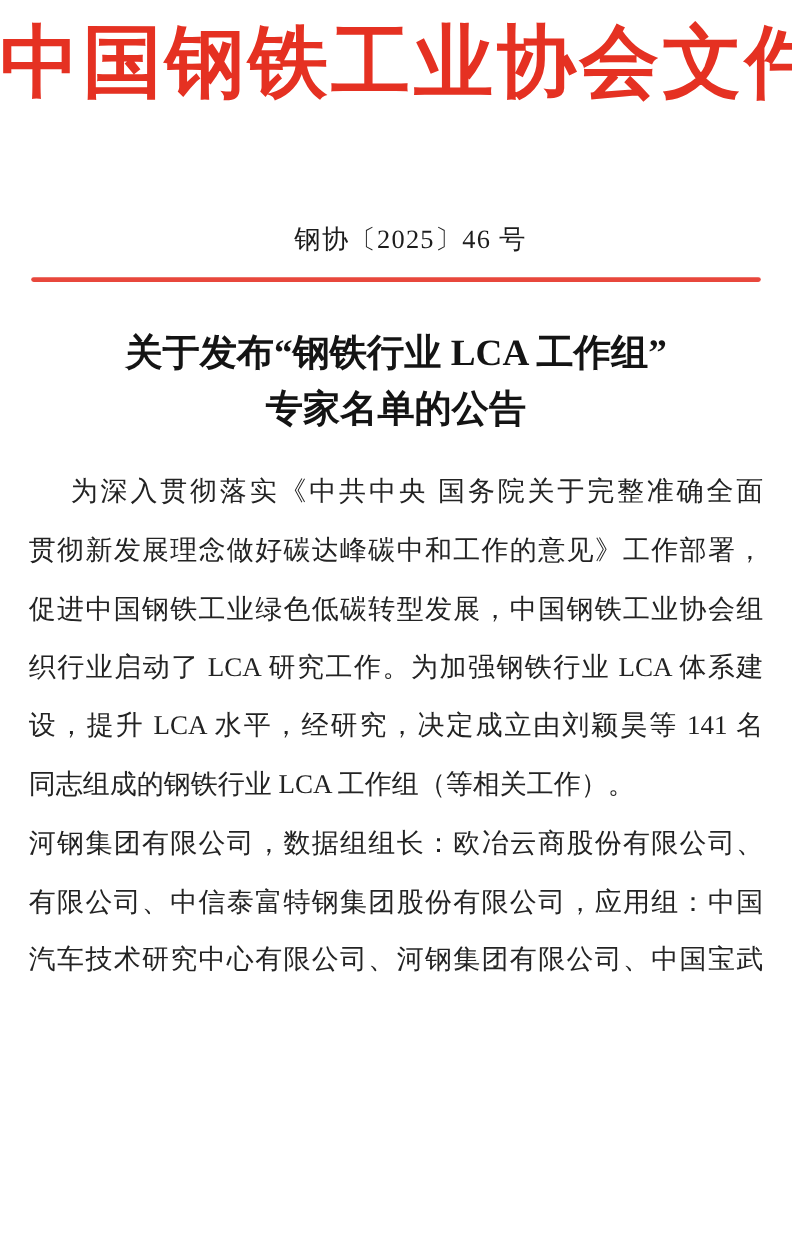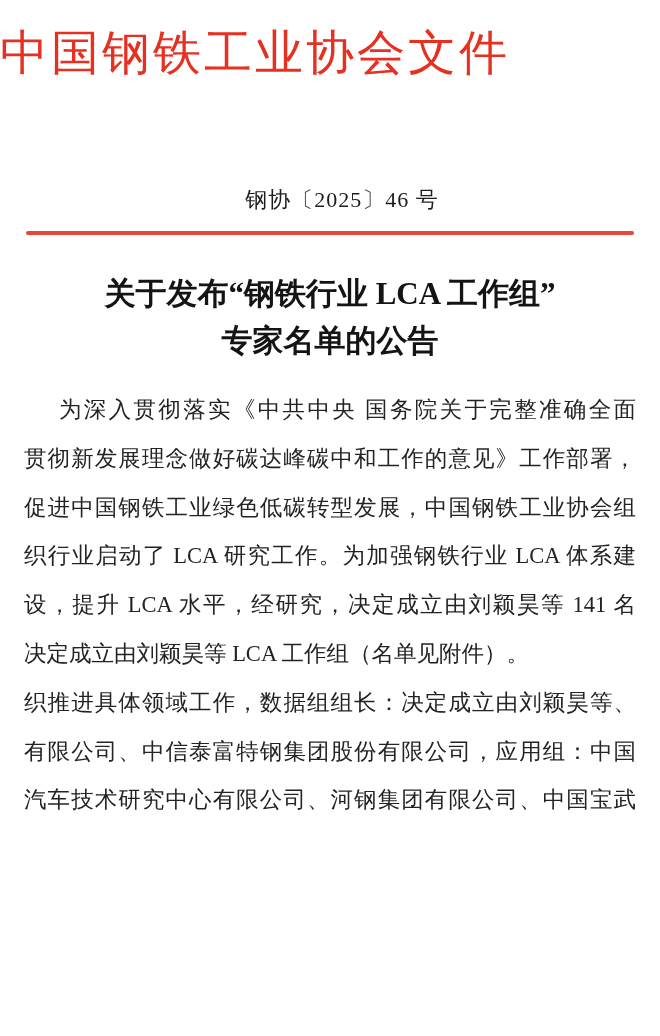--- a/index.html
+++ b/index.html
@@ -16,22 +16,23 @@
     font-family: "Liberation Serif", "DejaVu Serif", serif;
     color: var(--body-ink, #222222);
   }
   
   .org-title {
     position: absolute;
     top: 8px;
     left: 0;
     width: 660px;
     line-height: 90px;
-    font-size: 48px;
-    font-weight: normal;
+    text-align: center;
+    font-size: 66px;
+    font-weight: bold;
     letter-spacing: 3px;
     color: var(--header-red, #e53122);
     white-space: nowrap;
   }
   
   .doc-number {
     position: absolute;
     top: 185px;
     left: 12px;
     width: 660px;
@@ -111,20 +112,20 @@
     <div>专家名单的公告</div>
   </div>
 
   <div class="body-block">
 
     <div class="line jl indent">为深入贯彻落实《中共中央 国务院关于完整准确全面</div>
     <div class="line jl">贯彻新发展理念做好碳达峰碳中和工作的意见》工作部署，</div>
     <div class="line jl">促进中国钢铁工业绿色低碳转型发展，中国钢铁工业协会组</div>
     <div class="line jl">织行业启动了 LCA 研究工作。为加强钢铁行业 LCA 体系建</div>
     <div class="line jl">设，提升 LCA 水平，经研究，决定成立由刘颖昊等 141 名</div>
-    <div class="line pl">决定成立由刘颖昊等 LCA 工作组（名单见附件）。</div>
+    <div class="line pl">同志组成的钢铁行业 LCA 工作组（等相关工作）。</div>
 
-    <div class="line jl">织推进具体领域工作，数据组组长：决定成立由刘颖昊等、</div>
+    <div class="line jl">河钢集团有限公司，数据组组长：欧冶云商股份有限公司、</div>
     <div class="line jl">有限公司、中信泰富特钢集团股份有限公司，应用组：中国</div>
     <div class="line jl">汽车技术研究中心有限公司、河钢集团有限公司、中国宝武</div>
   </div>
 
 </div>
 
 </body></html>

